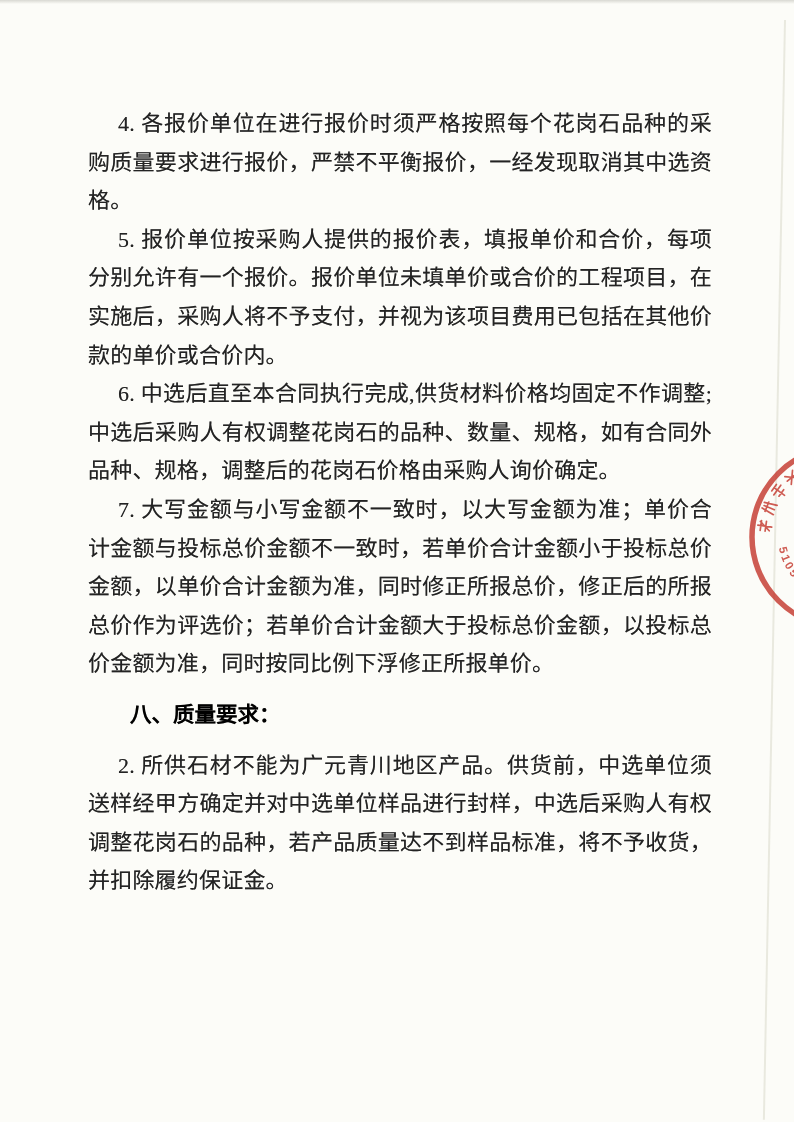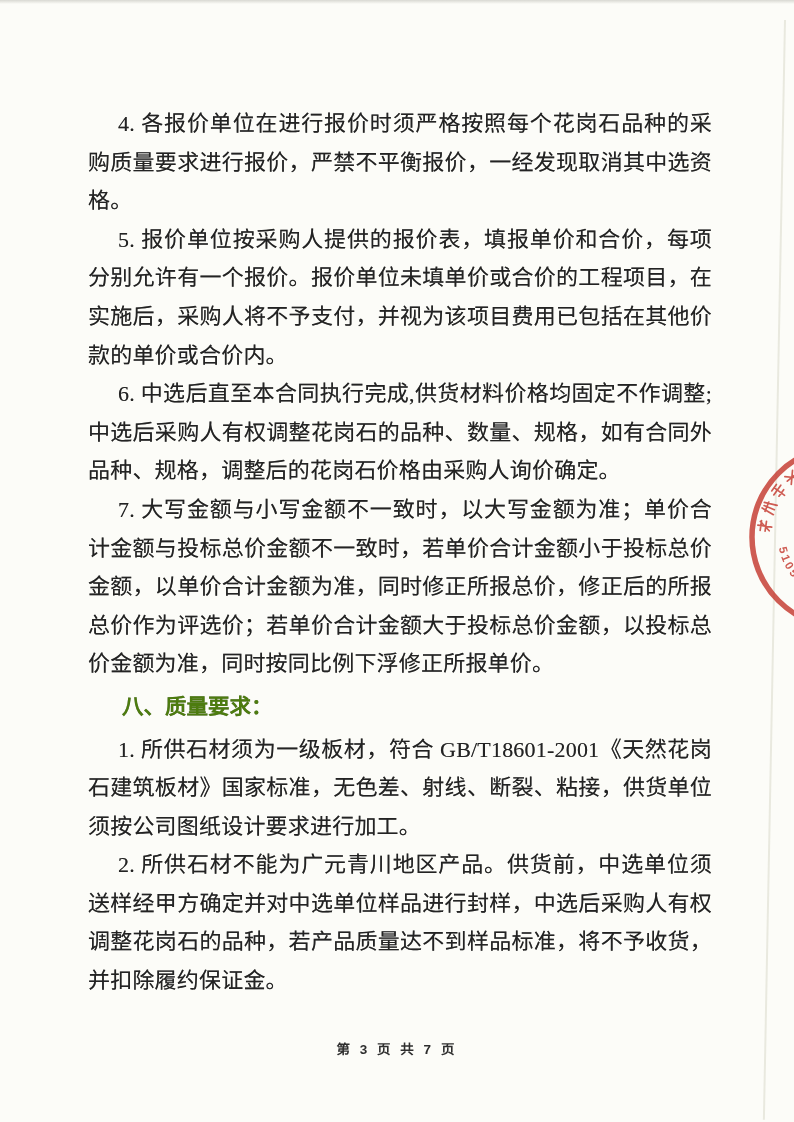--- a/index.html
+++ b/index.html
@@ -44,24 +44,24 @@
     color: #232323;
     text-align: justify;
     text-indent: 30px;
     letter-spacing: 0.2px;
     text-shadow: 0 0 0.6px rgba(45,45,45,0.55);
   }
   p.bold-para {
     font-weight: 700;
   }
   p.section-heading {
-    margin: 4px;
+    margin: 12px;
     font-size: 21.5px;
     line-height: 38.6px;
-    color: #4d7c0f;
+    color: #000000;
     text-indent: 30px;
     font-family: "Liberation Sans", "DejaVu Sans", sans-serif;
     font-weight: 700;
     text-shadow: 0 0 0.5px rgba(30,30,30,0.5);
   }
   .lead-bold {
     font-weight: 400;
   }
   .footer {
     position: absolute;
@@ -88,21 +88,20 @@
 
   <div class="scan-top-shadow"></div>
   <div class="scan-edge-line"></div>
 
   <div class="content">
     <p class="body-para">4. 各报价单位在进行报价时须严格按照每个花岗石品种的采购质量要求进行报价，严禁不平衡报价，一经发现取消其中选资格。</p>
     <p class="body-para">5. 报价单位按采购人提供的报价表，填报单价和合价，每项分别允许有一个报价。报价单位未填单价或合价的工程项目，在实施后，采购人将不予支付，并视为该项目费用已包括在其他价款的单价或合价内。</p>
     <p class="body-para">6. 中选后直至本合同执行完成,供货材料价格均固定不作调整;中选后采购人有权调整花岗石的品种、数量、规格，如有合同外品种、规格，调整后的花岗石价格由采购人询价确定。</p>
     <p class="body-para">7. 大写金额与小写金额不一致时，以大写金额为准；单价合计金额与投标总价金额不一致时，若单价合计金额小于投标总价金额，以单价合计金额为准，同时修正所报总价，修正后的所报总价作为评选价；若单价合计金额大于投标总价金额，以投标总价金额为准，同时按同比例下浮修正所报单价。</p>
     <p class="section-heading">八、质量要求：</p>
-    <p class="body-para">1. 所供石材须为一级板材，符合 GB/T18601-2001《天然花岗石建筑板材》国家标准，无色差、射线、断裂、粘接，供货单位须按公司图纸设计要求进行加工。</p>
     <p class="body-para"><span class="lead-bold">2. 所供石材不能为广元青川地区产品。</span><span>供货前，中选单位须送样经甲方确定并对中选单位样品进行封样，中选后采购人有权调整花岗石的品种，若产品质量达不到样品标准，将不予收货，并扣除履约保证金。</span></p>
   </div>
 
   <svg class="stamp-svg" width="70" height="195" viewBox="0 0 70 195">
     <g opacity="0.82" stroke="#c5392f" fill="none">
 
       <circle cx="118" cy="95" r="90" stroke-width="5.5"></circle>
 
       <g stroke-width="1.7" stroke-linecap="round">
         <g transform="translate(40.8,84.1) rotate(-82)">
@@ -119,15 +118,14 @@
         </g>
       </g>
 
       <path id="seal-number-path" d="M 54.6 103.9 A 64 64 0 0 0 88 151.5" stroke="none"></path>
       <text font-size="11.5" fill="#c5392f" stroke="none" letter-spacing="2.5" font-family="Liberation Sans, DejaVu Sans, sans-serif" font-weight="700">
         <textPath href="#seal-number-path" startOffset="2">51056</textPath>
       </text>
     </g>
   </svg>
 
-  <div class="footer">第 3 页 共 7 页</div>
 
 </div>
 
 </body></html>

